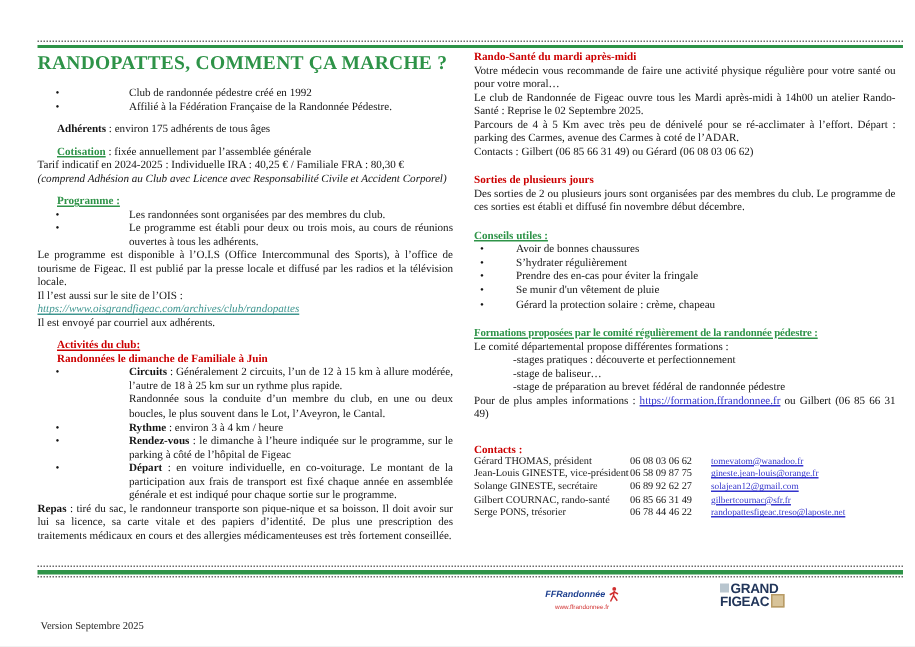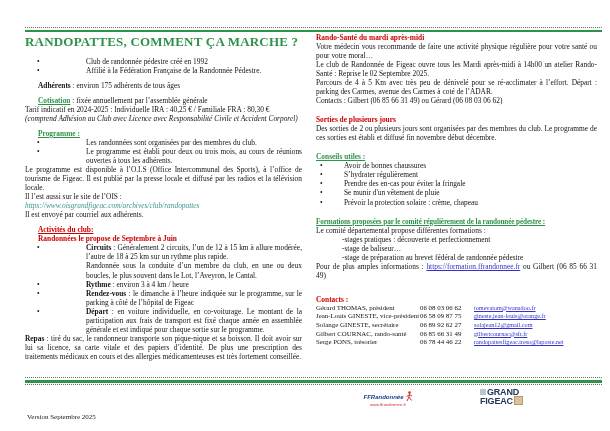--- a/index.html
+++ b/index.html
@@ -22,21 +22,21 @@
   .red-head{color:#cc0000;font-weight:bold;}
   .red-head-u{color:#cc0000;font-weight:bold;text-decoration:underline;}
   .b{font-weight:bold;}
   .it{font-style:italic;}
   .bullet-row{display:flex;padding-left:12px;}
   .bullet-row .dot{flex:none;width:17px;text-align:left;}
   .bullet-row .bt{flex:1;margin-left:32px;}
   .r-bullet{display:flex;padding-left:4px;text-align:left;}
   .r-bullet .dot{flex:none;width:24px;}
   .r-bullet .bt{flex:1;}
-  .link-teal{color:#3f9690;font-style:italic;}
+  .link-teal{color:#3f9690;font-style:italic;text-decoration:underline;}
   .link-blue{color:#3333cc;text-decoration:underline;}
   a{cursor:pointer;}
   .stages{padding-left:26px;text-align:left;}
   .contacts{margin-top:4px;}
   .contacts-row{display:flex;font-size:6.9px;line-height:1.26;text-align:left;}
   .c-name{flex:none;width:104px;}
   .c-phone{flex:none;width:54px;}
   .c-email{flex:1;font-size:6.2px;color:#3333cc;text-decoration:underline;overflow:hidden;white-space:nowrap;}
   .formations-head{font-size:7.2px;letter-spacing:-.1px;white-space:nowrap;}
   .footer-version{position:absolute;left:27px;top:386px;font-size:7px;color:#222;margin-top:27px;}
@@ -103,21 +103,21 @@
       <div>
         <a class="link-teal">https://www.oisgrandfigeac.com/archives/club/randopattes</a>
       </div>
       <div>Il est envoyé par courriel aux adhérents.</div>
     </div>
 
     <div class="sec">
       <div class="ind">
         <span class="red-head-u">Activités du club:</span>
       </div>
-      <div class="ind red-head">Randonnées le propose de Septembre à Juin</div>
+      <div class="ind red-head">Randonnées le dimanche de Familiale à Juin</div>
 
       <div class="bullet-row">
         <span class="dot">•</span>
         <span class="bt">
           <span class="b">Circuits</span><span> : Généralement 2 circuits, l’un de 12 à 15 km à allure modérée, l’autre de 18 à 25 km sur un rythme plus rapide.</span>
           <span style="display:block">Randonnée sous la conduite d’un membre du club, en une ou deux boucles, le plus souvent dans le Lot, l’Aveyron, le Cantal.</span>
         </span>
       </div>
       <div class="bullet-row">
         <span class="dot">•</span>
@@ -173,21 +173,21 @@
       <div class="r-bullet">
         <span class="dot">•</span>
         <span class="bt">Prendre des en-cas pour éviter la fringale</span>
       </div>
       <div class="r-bullet">
         <span class="dot">•</span>
         <span class="bt">Se munir d'un vêtement de pluie</span>
       </div>
       <div class="r-bullet">
         <span class="dot">•</span>
-        <span class="bt">Prévoir la protection solaire : crème, chapeau</span>
+        <span class="bt">Gérard la protection solaire : crème, chapeau</span>
       </div>
     </div>
 
     <div class="sec" style="margin-top:10px">
       <div style="text-align:left">
         <span class="green-head formations-head">Formations proposées par le comité régulièrement de la randonnée pédestre :</span>
       </div>
       <div style="text-align:left">Le comité départemental propose différentes formations :</div>
       <div class="stages">-stages pratiques : découverte et perfectionnement</div>
       <div class="stages">-stage de baliseur…</div>

